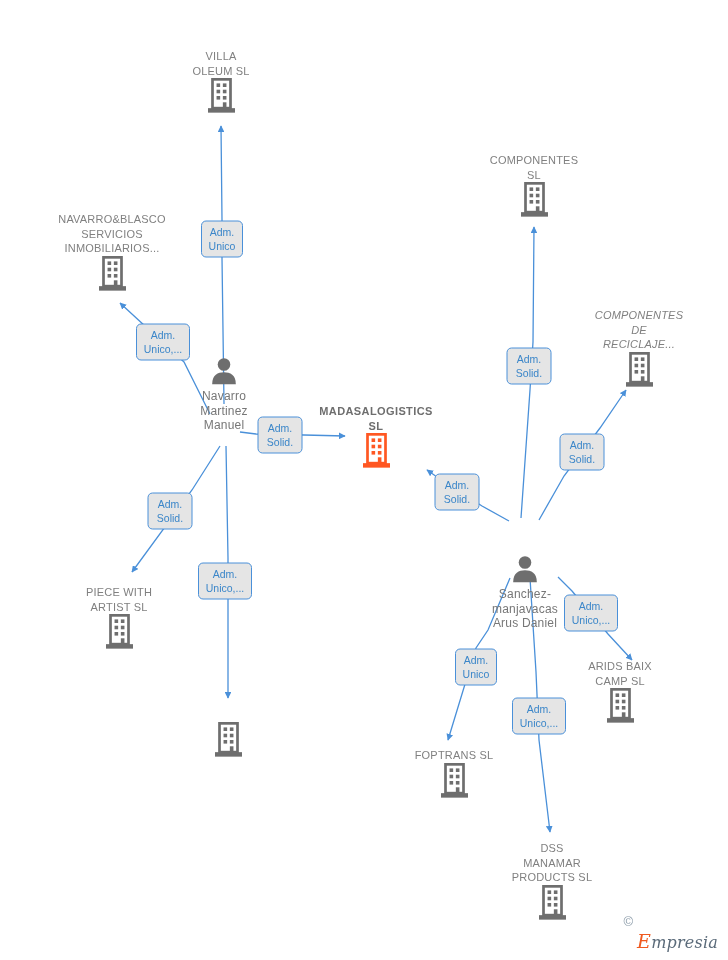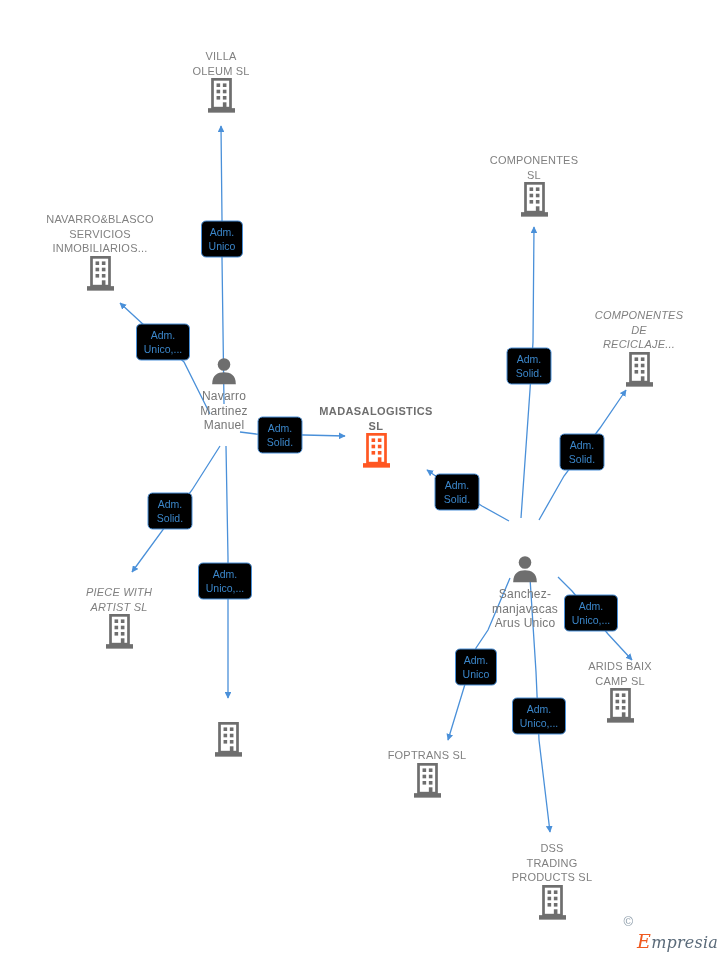--- a/index.html
+++ b/index.html
@@ -20,21 +20,21 @@
     letter-spacing:.2px;white-space:pre-line;
   }
   .node.company .caption{font-weight:normal;}
   .node.focus .caption{font-weight:bold;color:#6e6e6e;letter-spacing:.4px;}
   .node.person .caption{font-size:12px;color:#777;}
 
   .label{
     position:absolute;transform:translate(-50%,-50%);
     border:1.3px solid #4a90d9;
     border-radius:5px;
-    background:#000000;
+    background:#e5e5e5;
     color:#3b86c9;
     font-size:10.5px;
     line-height:14px;
     padding:3px 5px 4px 5px;
     text-align:center;
     white-space:pre-line;
     box-sizing:border-box;
   }
 
   .watermark{
@@ -86,21 +86,21 @@
             <rect x="11.5" y="6" width="4" height="4" fill="#6e6e6e"></rect>
             <rect x="18.5" y="6" width="4" height="4" fill="#6e6e6e"></rect>
             <rect x="11.5" y="13" width="4" height="4" fill="#6e6e6e"></rect>
             <rect x="18.5" y="13" width="4" height="4" fill="#6e6e6e"></rect>
             <rect x="11.5" y="20" width="4" height="4" fill="#6e6e6e"></rect>
             <rect x="18.5" y="20" width="4" height="4" fill="#6e6e6e"></rect>
             <rect x="18.5" y="27" width="4" height="6.5" fill="#6e6e6e"></rect>
             <rect x="2" y="33.5" width="30" height="5" fill="#6e6e6e"></rect>
           </svg></span>
       </div>
-      <div class="node company" style="left: 88px; top: 212px;">
+      <div class="node company" style="left: 100px; top: 212px;">
         <div class="caption">NAVARRO&amp;BLASCO
 SERVICIOS
 INMOBILIARIOS...</div>
         <span class="glyph"><svg width="31" height="36" viewBox="0 0 34 40" xmlns="http://www.w3.org/2000/svg">
             <rect x="7" y="1.5" width="20" height="32" fill="none" stroke="#6e6e6e" stroke-width="3"></rect>
             <rect x="11.5" y="6" width="4" height="4" fill="#6e6e6e"></rect>
             <rect x="18.5" y="6" width="4" height="4" fill="#6e6e6e"></rect>
             <rect x="11.5" y="13" width="4" height="4" fill="#6e6e6e"></rect>
             <rect x="18.5" y="13" width="4" height="4" fill="#6e6e6e"></rect>
             <rect x="11.5" y="20" width="4" height="4" fill="#6e6e6e"></rect>
@@ -164,23 +164,23 @@
 Martinez
 Manuel</div>
       </div>
       <div class="node person" style="left: 513px; top: 555px;">
         <span class="glyph"><svg width="30" height="28" viewBox="0 0 34 32" xmlns="http://www.w3.org/2000/svg">
             <circle cx="17" cy="8.5" r="7.2" fill="#6e6e6e"></circle>
             <path d="M 3.5 31 C 3.5 20.5 10 17.5 17 17.5 C 24 17.5 30.5 20.5 30.5 31 Z" fill="#6e6e6e"></path>
           </svg></span>
         <div class="caption">Sanchez-
 manjavacas
-Arus Unico</div>
-      </div>
-      <div class="node company" style="left: 107px; top: 585px; font-style: italic;">
+Arus Daniel</div>
+      </div>
+      <div class="node company" style="left: 107px; top: 585px;">
         <div class="caption">PIECE WITH
 ARTIST  SL</div>
         <span class="glyph"><svg width="31" height="36" viewBox="0 0 34 40" xmlns="http://www.w3.org/2000/svg">
             <rect x="7" y="1.5" width="20" height="32" fill="none" stroke="#6e6e6e" stroke-width="3"></rect>
             <rect x="11.5" y="6" width="4" height="4" fill="#6e6e6e"></rect>
             <rect x="18.5" y="6" width="4" height="4" fill="#6e6e6e"></rect>
             <rect x="11.5" y="13" width="4" height="4" fill="#6e6e6e"></rect>
             <rect x="18.5" y="13" width="4" height="4" fill="#6e6e6e"></rect>
             <rect x="11.5" y="20" width="4" height="4" fill="#6e6e6e"></rect>
             <rect x="18.5" y="20" width="4" height="4" fill="#6e6e6e"></rect>
@@ -194,21 +194,21 @@
             <rect x="11.5" y="6" width="4" height="4" fill="#6e6e6e"></rect>
             <rect x="18.5" y="6" width="4" height="4" fill="#6e6e6e"></rect>
             <rect x="11.5" y="13" width="4" height="4" fill="#6e6e6e"></rect>
             <rect x="18.5" y="13" width="4" height="4" fill="#6e6e6e"></rect>
             <rect x="11.5" y="20" width="4" height="4" fill="#6e6e6e"></rect>
             <rect x="18.5" y="20" width="4" height="4" fill="#6e6e6e"></rect>
             <rect x="18.5" y="27" width="4" height="6.5" fill="#6e6e6e"></rect>
             <rect x="2" y="33.5" width="30" height="5" fill="#6e6e6e"></rect>
           </svg></span>
       </div>
-      <div class="node company" style="left: 415px; top: 748px;">
+      <div class="node company" style="left: 442px; top: 748px;">
         <div class="caption">FOPTRANS  SL</div>
         <span class="glyph"><svg width="31" height="36" viewBox="0 0 34 40" xmlns="http://www.w3.org/2000/svg">
             <rect x="7" y="1.5" width="20" height="32" fill="none" stroke="#6e6e6e" stroke-width="3"></rect>
             <rect x="11.5" y="6" width="4" height="4" fill="#6e6e6e"></rect>
             <rect x="18.5" y="6" width="4" height="4" fill="#6e6e6e"></rect>
             <rect x="11.5" y="13" width="4" height="4" fill="#6e6e6e"></rect>
             <rect x="18.5" y="13" width="4" height="4" fill="#6e6e6e"></rect>
             <rect x="11.5" y="20" width="4" height="4" fill="#6e6e6e"></rect>
             <rect x="18.5" y="20" width="4" height="4" fill="#6e6e6e"></rect>
             <rect x="18.5" y="27" width="4" height="6.5" fill="#6e6e6e"></rect>
@@ -225,21 +225,21 @@
             <rect x="11.5" y="13" width="4" height="4" fill="#6e6e6e"></rect>
             <rect x="18.5" y="13" width="4" height="4" fill="#6e6e6e"></rect>
             <rect x="11.5" y="20" width="4" height="4" fill="#6e6e6e"></rect>
             <rect x="18.5" y="20" width="4" height="4" fill="#6e6e6e"></rect>
             <rect x="18.5" y="27" width="4" height="6.5" fill="#6e6e6e"></rect>
             <rect x="2" y="33.5" width="30" height="5" fill="#6e6e6e"></rect>
           </svg></span>
       </div>
       <div class="node company" style="left: 540px; top: 841px;">
         <div class="caption">DSS
-TRADING
+MANAMAR
 PRODUCTS  SL</div>
         <span class="glyph"><svg width="31" height="36" viewBox="0 0 34 40" xmlns="http://www.w3.org/2000/svg">
             <rect x="7" y="1.5" width="20" height="32" fill="none" stroke="#6e6e6e" stroke-width="3"></rect>
             <rect x="11.5" y="6" width="4" height="4" fill="#6e6e6e"></rect>
             <rect x="18.5" y="6" width="4" height="4" fill="#6e6e6e"></rect>
             <rect x="11.5" y="13" width="4" height="4" fill="#6e6e6e"></rect>
             <rect x="18.5" y="13" width="4" height="4" fill="#6e6e6e"></rect>
             <rect x="11.5" y="20" width="4" height="4" fill="#6e6e6e"></rect>
             <rect x="18.5" y="20" width="4" height="4" fill="#6e6e6e"></rect>
             <rect x="18.5" y="27" width="4" height="6.5" fill="#6e6e6e"></rect>

